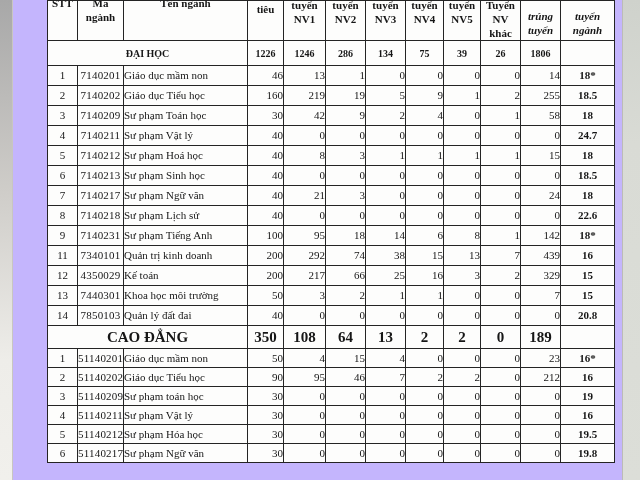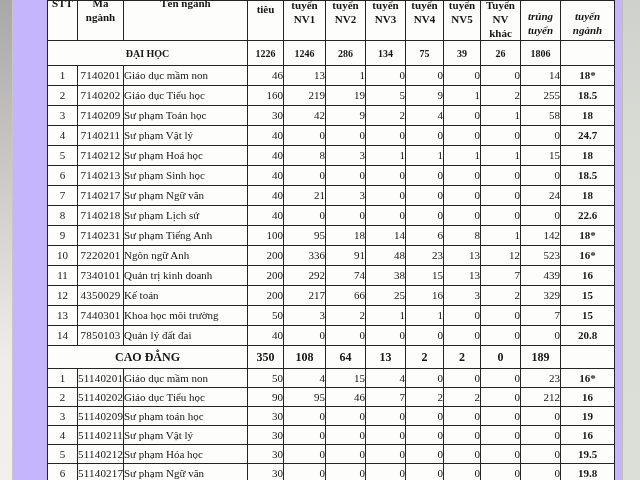--- a/index.html
+++ b/index.html
@@ -33,21 +33,21 @@
   }
   tr.header-row th { height:31px; font-weight:bold; text-align:center; vertical-align:top; }
   tr.header-row th span { display:block; line-height:14px; }
   th.h-top span  { margin-top:-5px; }
   th.h-mid span  { margin-top:1px; }
   th.h-two span  { margin-top:-3px; white-space:pre-line; }
   th.h-two-full span { margin-top:8px; white-space:pre-line;font-style:italic; }
 
   tr.section-row td { font-weight:bold; text-align:center; }
   tr.s-dh td { height:24px; font-size:10px; }
-  tr.s-cd td { height:22px; font-size:12px; }
+  tr.s-cd td { height:22px; font-size:15px; }
 
   tr.data-row-dh td { height:19px; }
   tr.data-row-cd td { height:18px; }
   td.c-stt  { text-align:center; }
   td.c-code { text-align:center; letter-spacing:0.2px;margin-top:11px; }
   td.c-name { text-align:left; padding-left:5px; }
   td.c-num  { text-align:right; padding-right:4px; }
   td.c-score{ text-align:center; font-weight:bold; font-size:10px; }
 </style>
 </head>
@@ -252,34 +252,20 @@
             <td class="c-num">95</td>
             <td class="c-num">18</td>
             <td class="c-num">14</td>
             <td class="c-num">6</td>
             <td class="c-num">8</td>
             <td class="c-num">1</td>
             <td class="c-num">142</td>
             <td class="c-score">18*</td>
           </tr>
           <tr class="data-row-dh">
-            <td class="c-stt">10</td>
-            <td class="c-code">7220201</td>
-            <td class="c-name">Ngôn ngữ Anh</td>
-            <td class="c-num">200</td>
-            <td class="c-num">336</td>
-            <td class="c-num">91</td>
-            <td class="c-num">48</td>
-            <td class="c-num">23</td>
-            <td class="c-num">13</td>
-            <td class="c-num">12</td>
-            <td class="c-num">523</td>
-            <td class="c-score">16*</td>
-          </tr>
-          <tr class="data-row-dh">
             <td class="c-stt">11</td>
             <td class="c-code">7340101</td>
             <td class="c-name">Quản trị kinh doanh</td>
             <td class="c-num">200</td>
             <td class="c-num">292</td>
             <td class="c-num">74</td>
             <td class="c-num">38</td>
             <td class="c-num">15</td>
             <td class="c-num">13</td>
             <td class="c-num">7</td>

